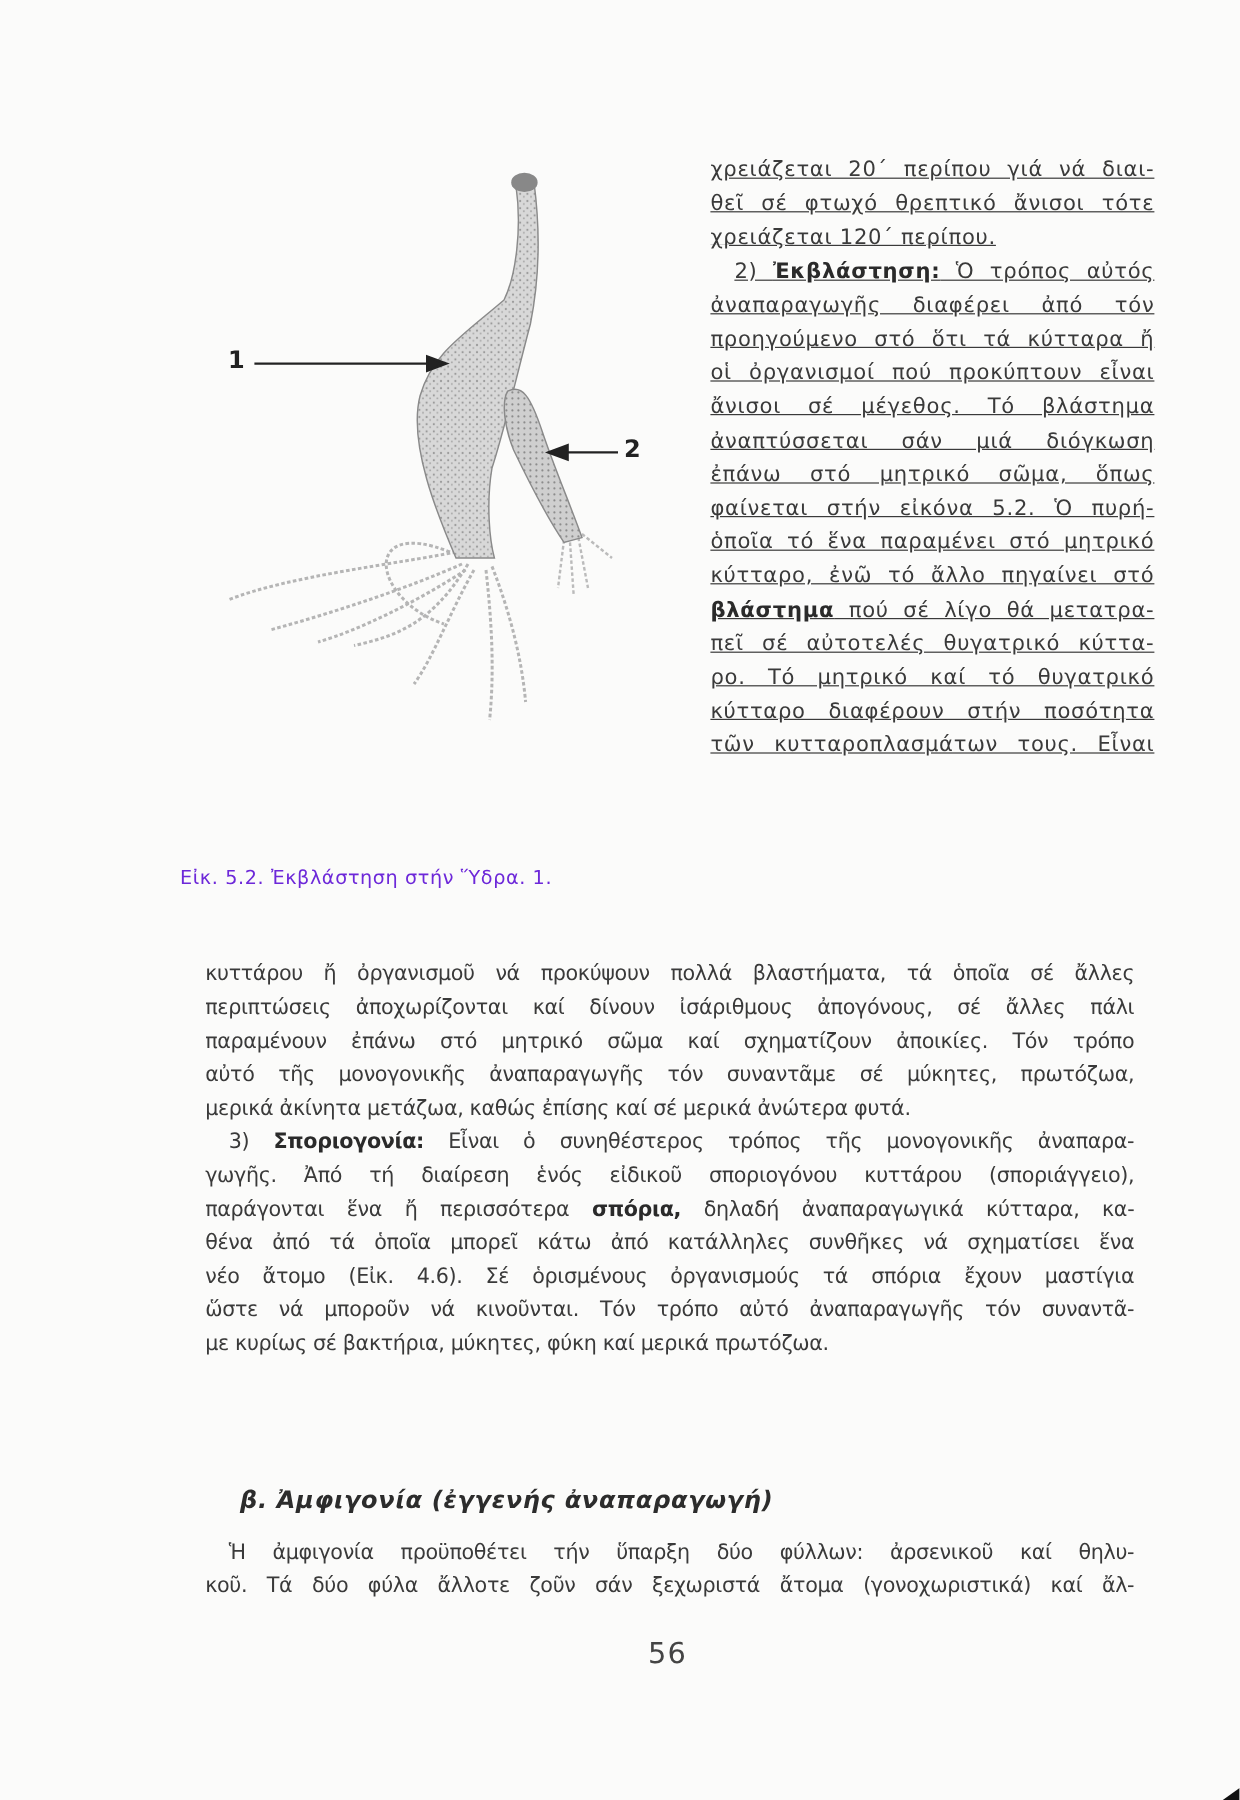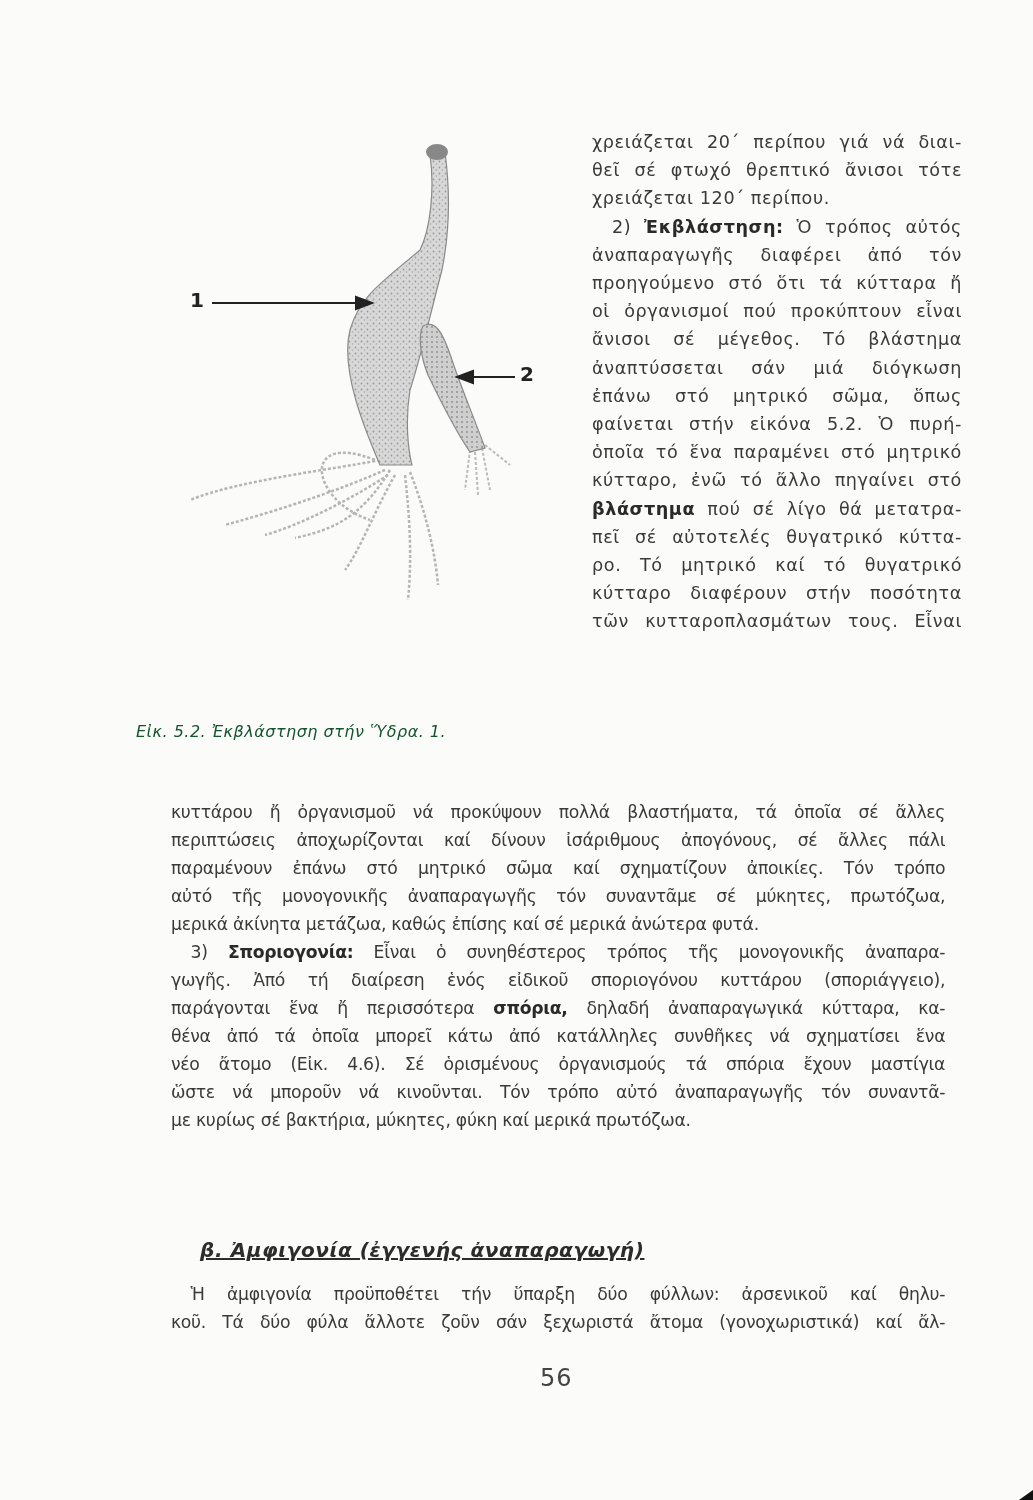--- a/index.html
+++ b/index.html
@@ -6,41 +6,41 @@
   body {
     width: 1033px; height: 1500px; position: relative; overflow: hidden;
     background: #fbfbfa;
     font-family: "DejaVu Sans", sans-serif;
     color: #3a3a3a;
   }
   .right-col {
     position: absolute; left: 592px; top: 128px; width: 370px;
     font-size: 17.6px; line-height: 28.2px; letter-spacing: 0.6px;
     text-align: justify;
+    text-decoration: underline;
   }
   .right-col .line, .full .line { display: block; white-space: nowrap; text-align-last: justify; }
   .right-col .line.last, .full .line.last { text-align-last: left; }
   .indent { padding-left: 20px; }
   .full {
     position: absolute; left: 171px; top: 798px; width: 790px;
     font-size: 17.6px; line-height: 28px; letter-spacing: -0.3px;
     transform: scaleX(0.98); transform-origin: left top;
   }
   .full .line { text-align: justify; }
   b { font-weight: bold; color: #2a2a2a; }
   .caption {
-    position: absolute; left: 136px; top: 720px; width: 430px;
-    font-style: italic; font-size: 16px; line-height: 24px; color: #14532d;
+    position: absolute; left: 150px; top: 720px; width: 430px;
+    font-size: 16px; line-height: 24px; color: #6d28d9;
     letter-spacing: 0.5px;
   }
   .section-heading {
     position: absolute; left: 200px; top: 1238px;
     font-size: 20px; font-weight: bold; font-style: italic; color: #2c2c2c;
     letter-spacing: 0.6px;
-    text-decoration: underline;
   }
   .page-number {
     position: absolute; left: 540px; top: 1364px; font-size: 24px; color: #444;
     letter-spacing: 1px;
   }
   .figure {
     position: absolute; left: 180px; top: 130px; width: 380px; height: 500px;
   }
   .fig-label { position: absolute; font-size: 20px; font-weight: bold; color: #222; }
   .scan-mark {

